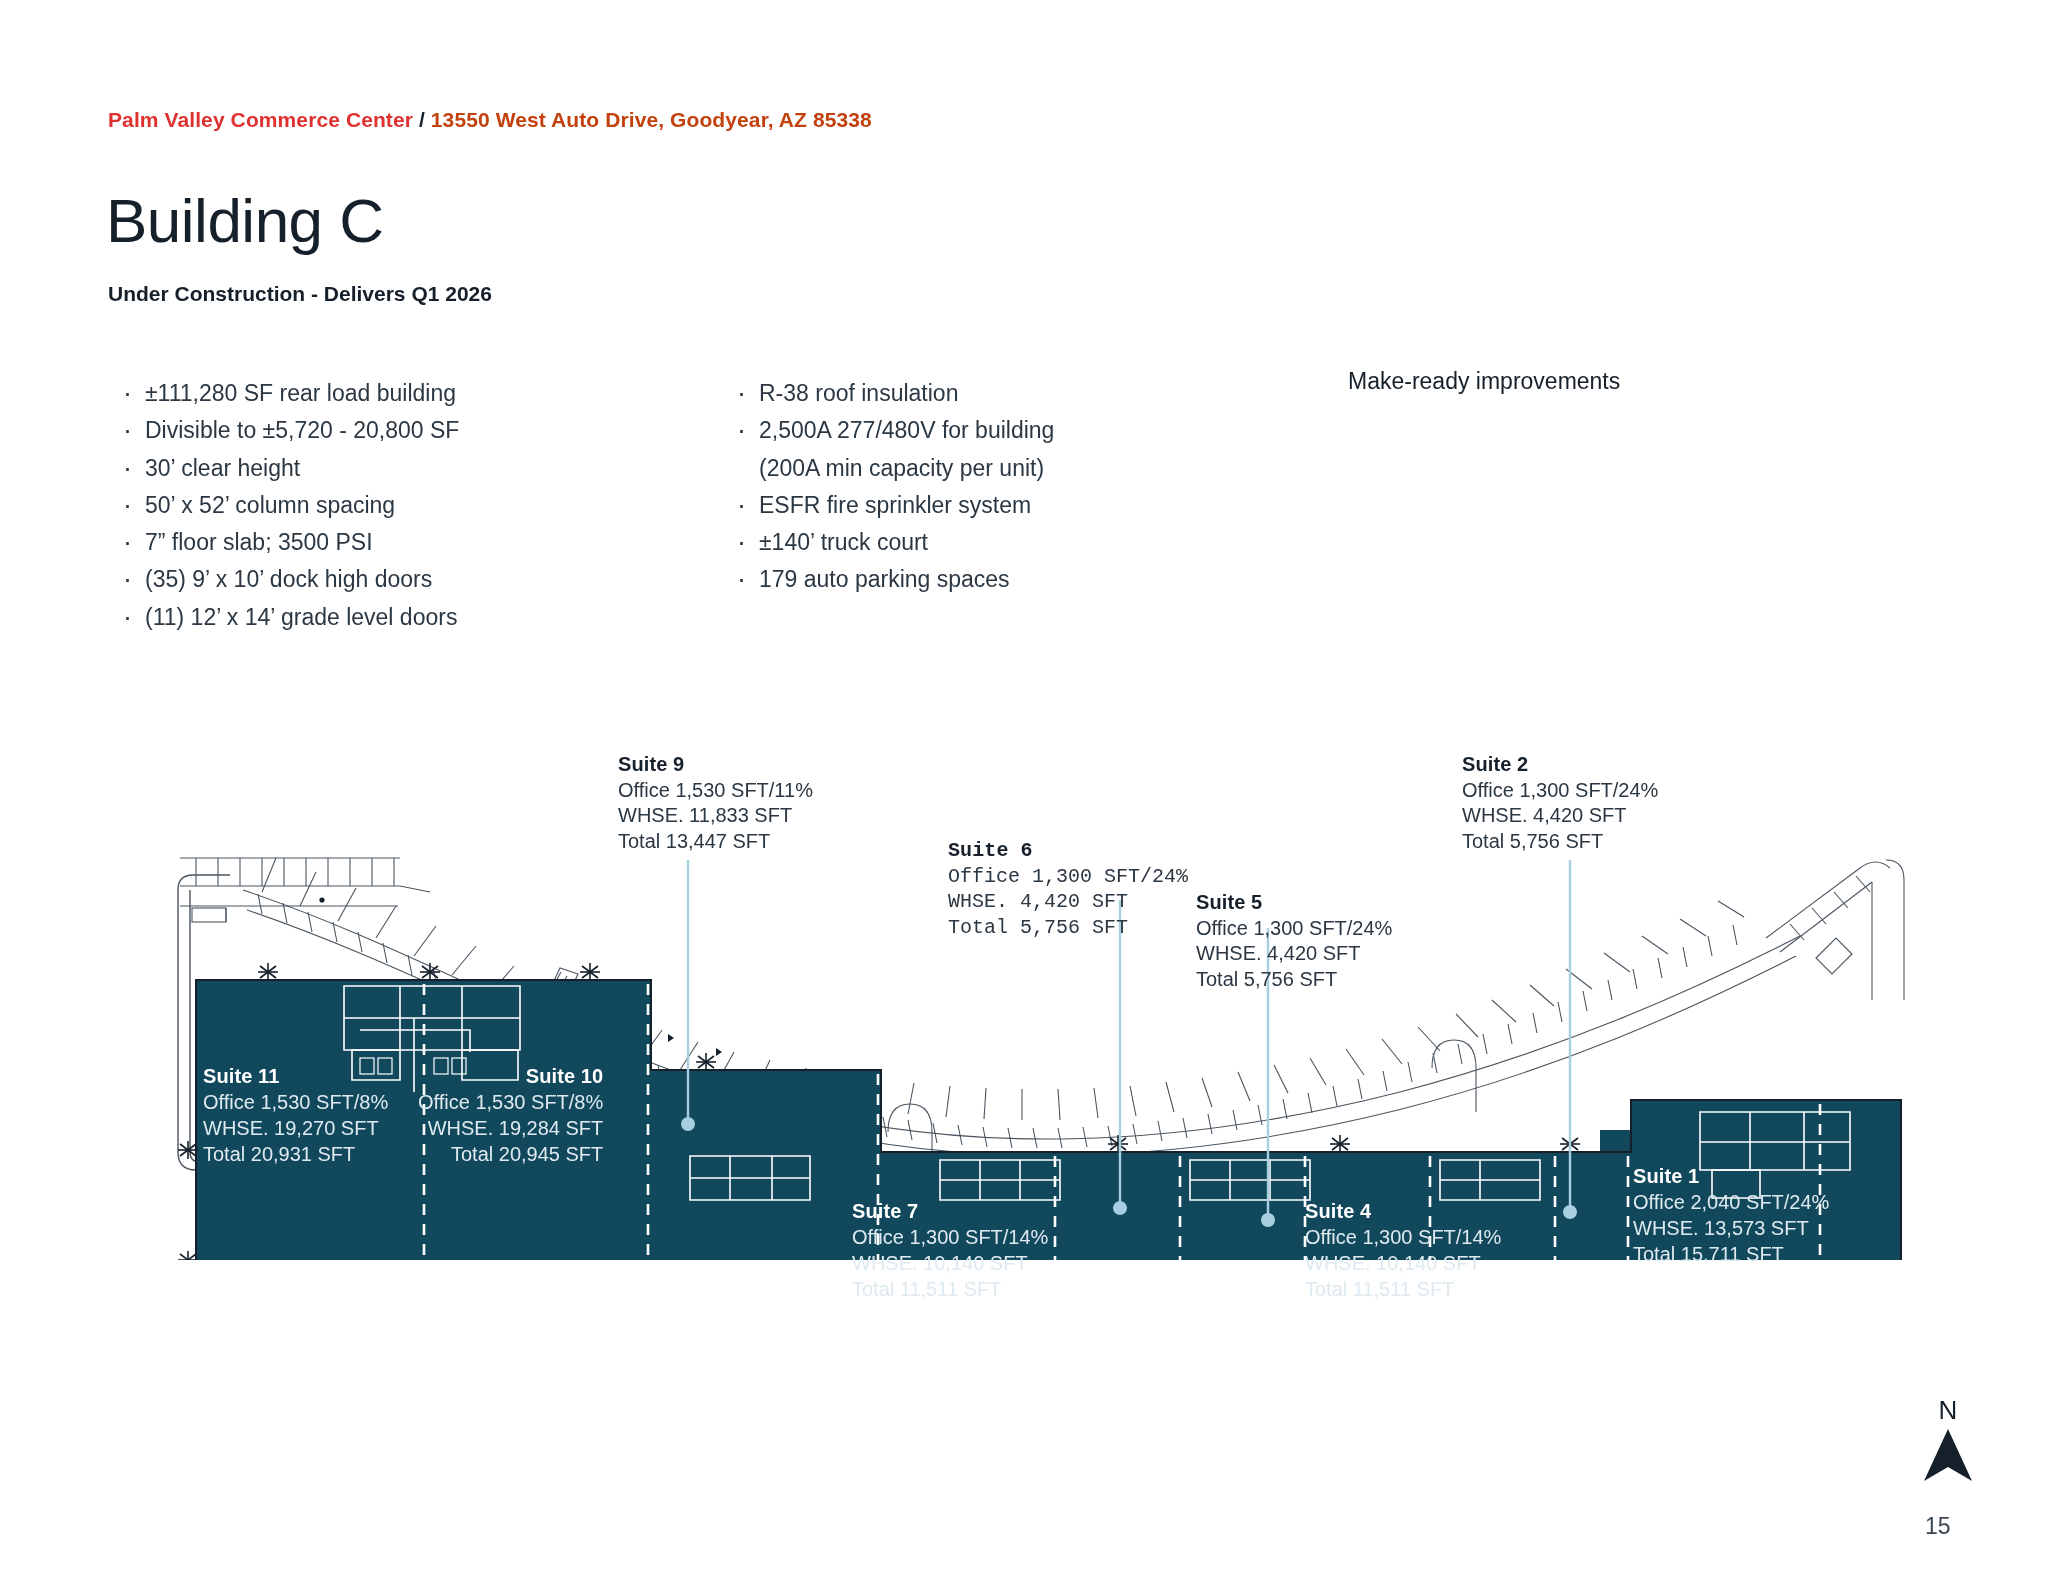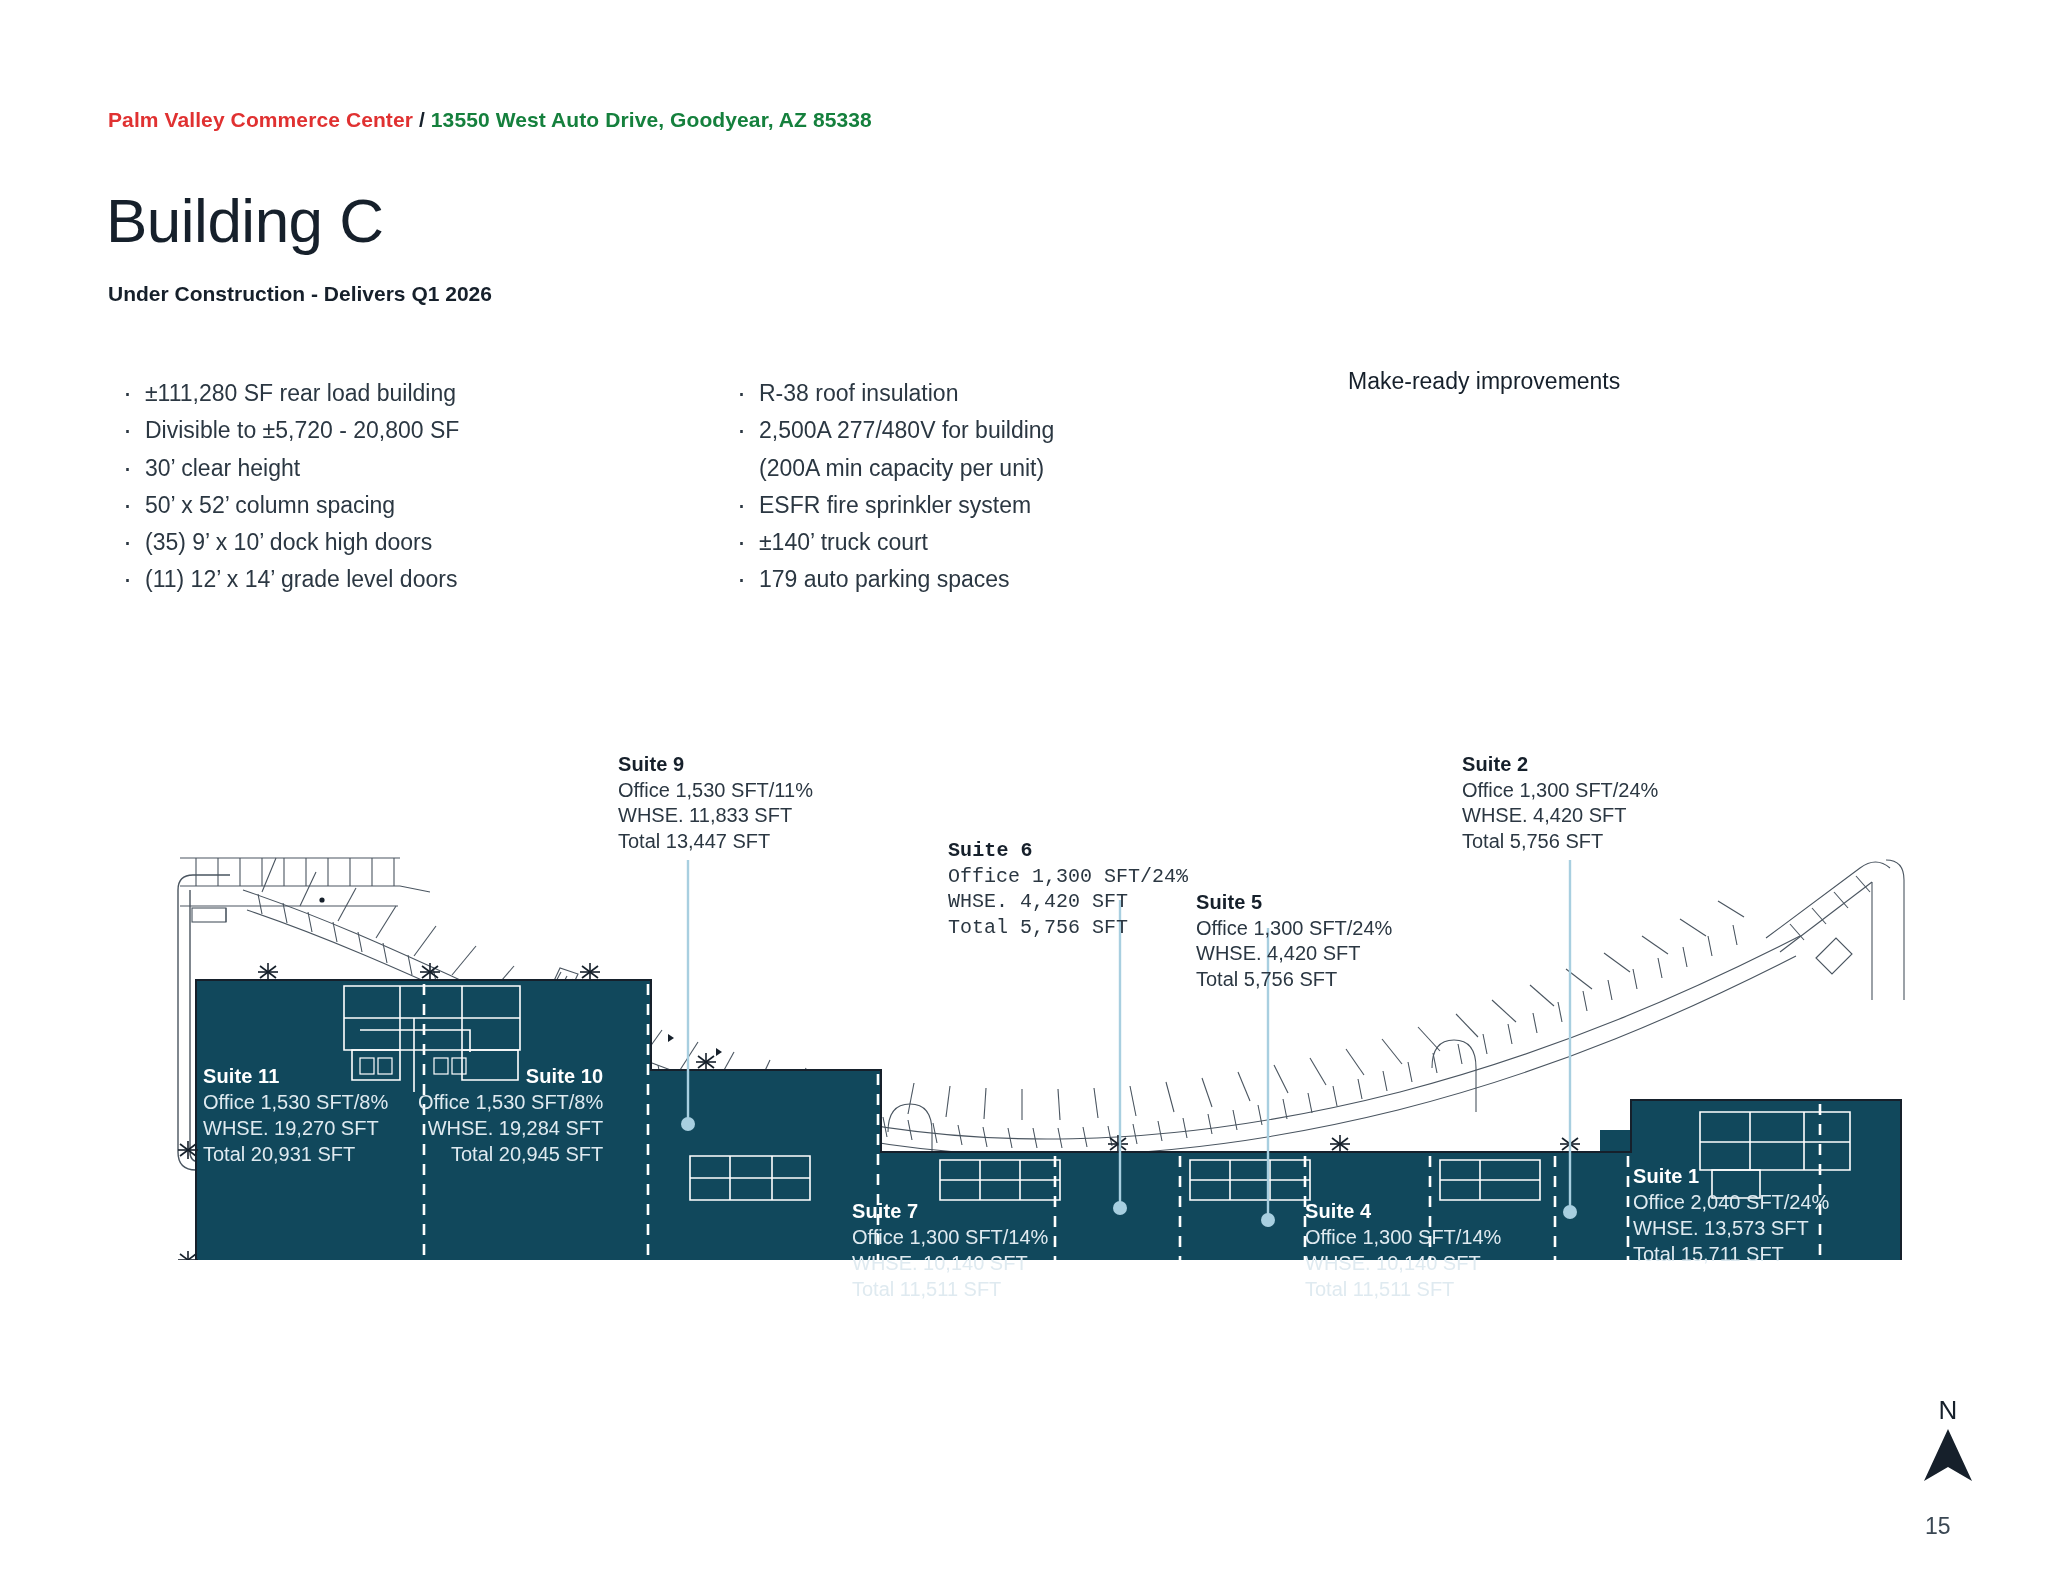--- a/index.html
+++ b/index.html
@@ -14,21 +14,21 @@
   }
 
   
   #header {
     position: absolute; left: 108px; top: 108px;
     font-size: 21px; font-weight: bold; letter-spacing: .1px;
     white-space: nowrap;
   }
   #header .brand { color: #e03131; }
   #header .sep   { color: #16202b; }
-  #header .addr  { color: #15803d; margin-top: 20px; }
+  #header .addr  { color: #c2410c; margin-top: 20px; }
 
   
   #page-title {
     position: absolute; left: 106px; top: 190px;
     font-size: 62px; font-weight: 300; color: #16202b;
     letter-spacing: -.5px; line-height: 1;
   }
   #page-subtitle {
     position: absolute; left: 108px; top: 282px;
     font-size: 21px; font-weight: bold; color: #16202b;
@@ -119,20 +119,21 @@
 
 <div id="page-title">Building C</div>
 <div id="page-subtitle">Under Construction - Delivers Q1 2026</div>
 
 <div class="col" id="col-1">
   <ul class="bullets">
     <li>±111,280 SF rear load building</li>
     <li>Divisible to ±5,720 - 20,800 SF</li>
     <li>30’ clear height</li>
     <li>50’ x 52’ column spacing</li>
+    <li>7” floor slab; 3500 PSI</li>
     <li>(35) 9’ x 10’ dock high doors</li>
     <li>(11) 12’ x 14’ grade level doors</li>
   </ul>
 </div>
 
 <div class="col" id="col-2">
   <ul class="bullets">
     <li>R-38 roof insulation</li>
     <li>2,500A 277/480V for building</li>
     <li class="cont">(200A min capacity per unit)</li>

